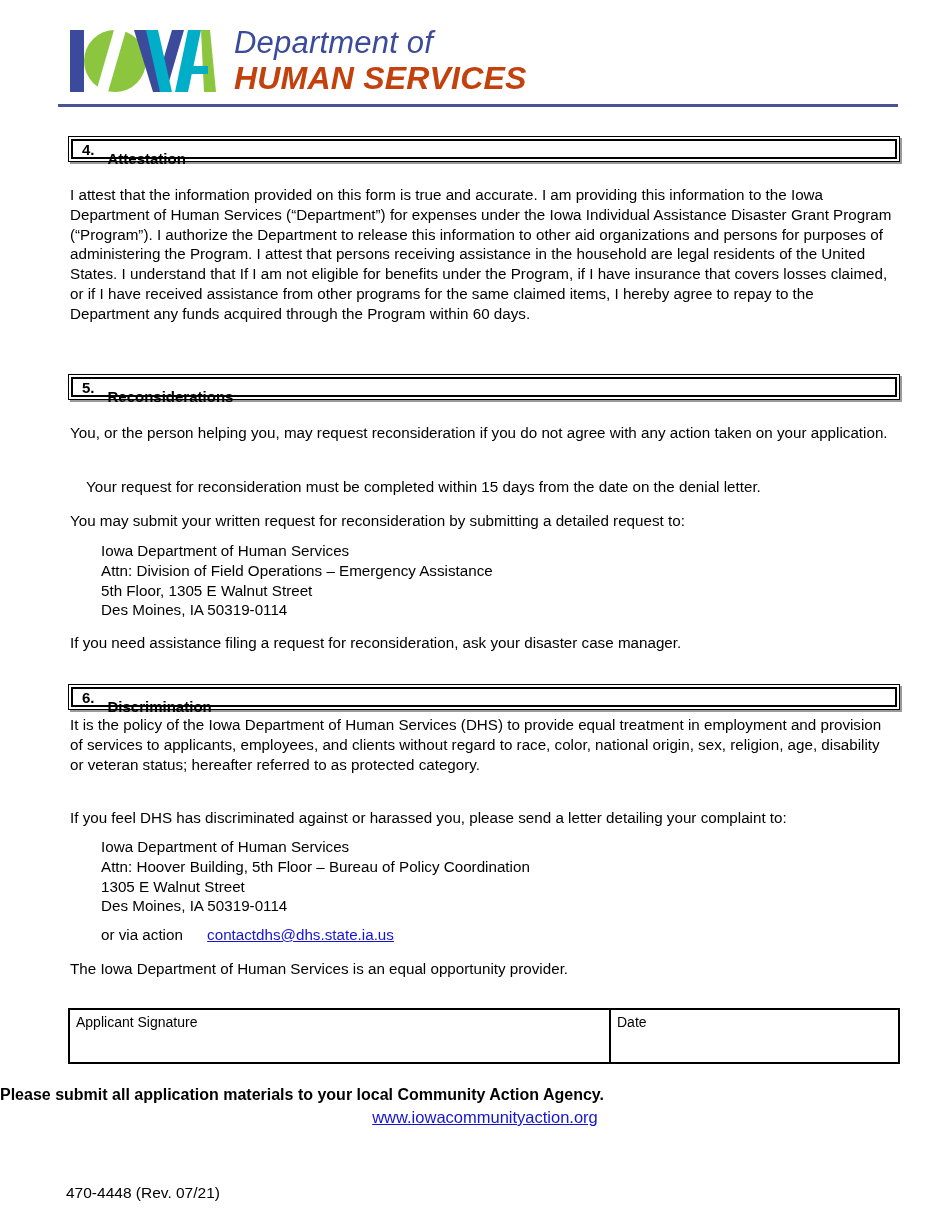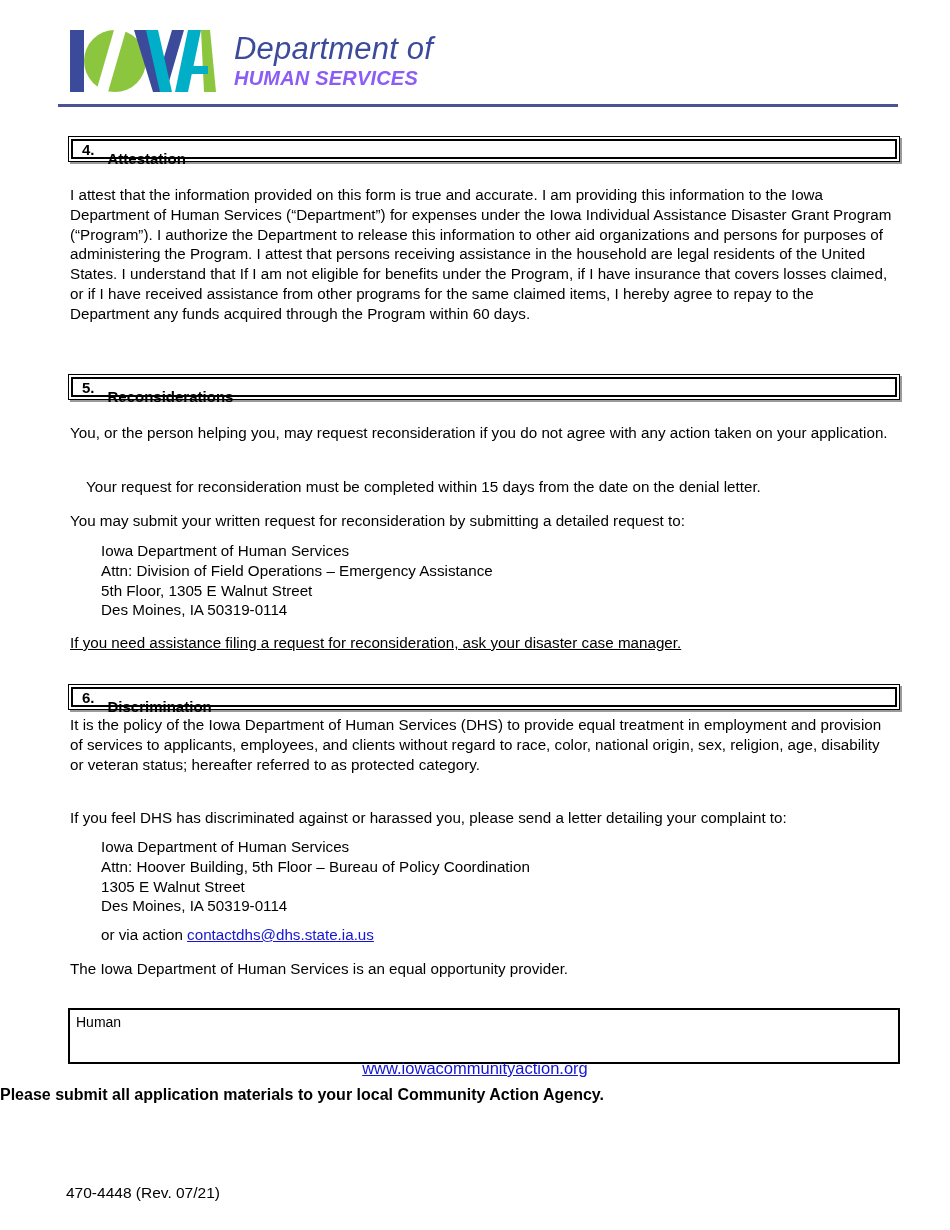--- a/index.html
+++ b/index.html
@@ -51,24 +51,24 @@
   .logo-line1 {
     font-size: 31px;
     font-style: italic;
     font-weight: normal;
     color: #3b4a9a;
     letter-spacing: 0.2px;
     display: block;
     margin-bottom: 4px;
   }
   .logo-line2 {
-    font-size: 20px;
+    font-size: 32px;
     font-style: italic;
     font-weight: bold;
-    color: #8b5cf6;
+    color: #c2410c;
     letter-spacing: 0.2px;
     display: block;
   }
   .header-rule {
     position: absolute;
     left: 58px;
     top: 104px;
     width: 840px;
     height: 3px;
     background: #4a5494;
@@ -124,20 +124,21 @@
   }
   .email-line {
     position: absolute;
     left: 101px;
     font-size: 15.2px;
     line-height: 19.8px;
   }
   a.link {
     color: #1414d2;
     text-decoration: underline;
+    margin-left: 20px;
   }
 
   
   .sig-table {
     position: absolute;
     left: 68px;
     top: 1008px;
     width: 832px;
     height: 56px;
     border: 2px solid #000;
@@ -163,21 +164,21 @@
     position: absolute;
     left: 0;
     top: 1086px;
     width: 950px;
     font-size: 16px;
     font-weight: bold;
   }
   .footer-link {
     position: absolute;
     left: 0;
-    top: 1059px;
+    top: 1108px;
     width: 950px;
     text-align: center;
     font-size: 16.5px;
   }
   .form-number {
     position: absolute;
     left: 66px;
     top: 1184px;
     font-size: 15.5px;
   }
@@ -236,21 +237,21 @@
     </div>
   </div>
 
   <div class="para" style="top:423px;">You, or the person helping you, may request reconsideration if you do not agree with any action taken on your application.</div>
   <div class="para" style="top:477px;margin-left:16px;">Your request for reconsideration must be completed within 15 days from the date on the denial letter.</div>
   <div class="para" style="top:511px;">You may submit your written request for reconsideration by submitting a detailed request to:</div>
   <div class="addr" style="top:541px;">Iowa Department of Human Services
 Attn:  Division of Field Operations – Emergency Assistance
 5th Floor, 1305 E Walnut Street
 Des Moines, IA  50319-0114</div>
-  <div class="para" style="top:633px;text-decoration:underline;">If you need assistance filing a request for reconsideration, ask your disaster case manager.</div>
+  <div class="para" style="top:633px;">If you need assistance filing a request for reconsideration, ask your disaster case manager.</div>
 
   <div class="section-head" style="top:684px;">
     <div class="section-head-inner">
       <span class="section-num">6.</span>
       <span class="section-title">Discrimination</span>
     </div>
   </div>
 
   <div class="para" style="top:715px;">It is the policy of the Iowa Department of Human Services (DHS) to provide equal treatment in employment and provision of services to applicants, employees, and clients without regard to race, color, national origin, sex, religion, age, disability or veteran status; hereafter referred to as protected category.</div>
   <div class="para" style="top:808px;">If you feel DHS has discriminated against or harassed you, please send a letter detailing your complaint to:</div>
@@ -259,22 +260,25 @@
 1305 E Walnut Street
 Des Moines, IA  50319-0114</div>
 
   <div class="email-line" style="top:925px;">
     <span>or via action </span><a class="link" href="#">contactdhs@dhs.state.ia.us</a>
   </div>
 
   <div class="para" style="top:959px;">The Iowa Department of Human Services is an equal opportunity provider.</div>
 
   <div class="sig-table">
+    <div class="sig-cell sig-cell-left">
+      <span>Applicant Signature</span>
+    </div>
     <div class="sig-cell sig-cell-right">
-      <span>Human</span>
+      <span>Date</span>
     </div>
   </div>
 
   <div class="footer-bold">Please submit all application materials to your local Community Action Agency.</div>
   <div class="footer-link">
     <a class="link" href="#">www.iowacommunityaction.org</a>
   </div>
 
   <div class="form-number">470-4448 (Rev. 07/21)</div>
 

